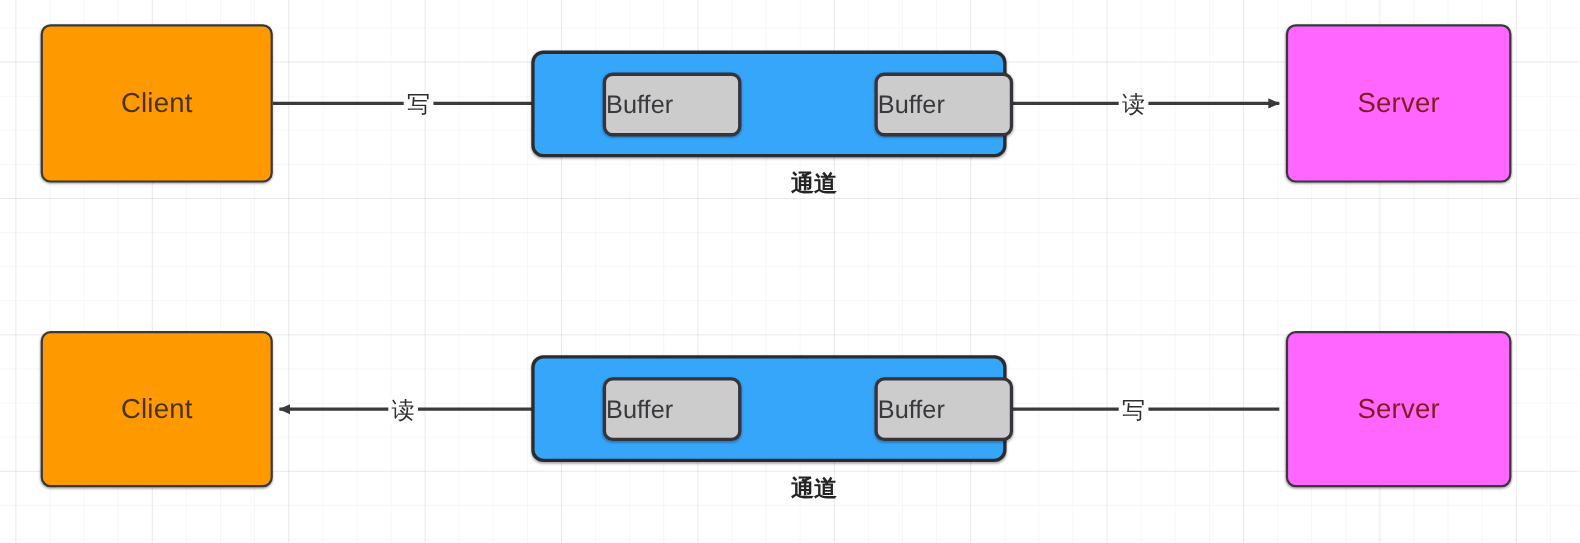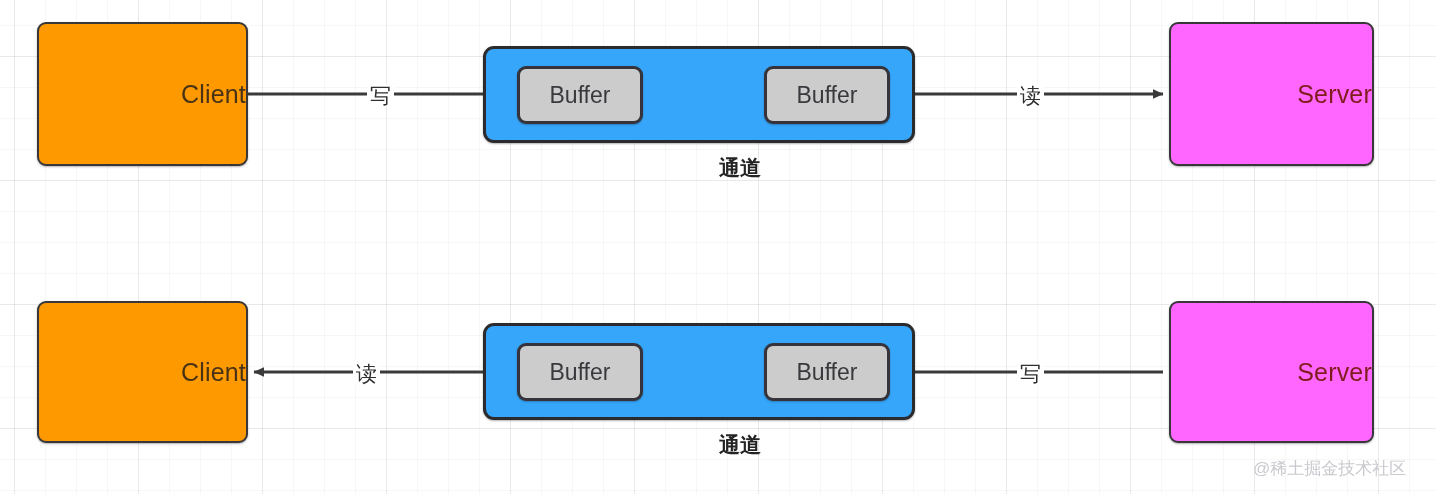--- a/index.html
+++ b/index.html
@@ -32,21 +32,21 @@
     width: 1436px;
     height: 494px;
   }
   .node-box {
     position: absolute;
     box-sizing: border-box;
     border: 2px solid #39373a;
     border-radius: 9px;
     display: flex;
     align-items: center;
-    justify-content: flex-end;
+    justify-content: center;
     box-shadow: 0 1px 2px rgba(0,0,0,0.30);
   }
   .node-label {
     font-size: 25px;
     line-height: 1;
     letter-spacing: 0.2px;
     color: #3b3238;
     font-family: "Liberation Sans", "DejaVu Sans", sans-serif;
     user-select: none;
   }
@@ -64,22 +64,23 @@
     box-shadow: 0 1px 2px rgba(0,0,0,0.30);
   }
   .buffer-box {
     position: absolute;
     box-sizing: border-box;
     background: #cccccc;
     border: 3px solid #36343a;
     border-radius: 9px;
     display: flex;
     align-items: center;
-    justify-content: center;
+    justify-content: flex-start;
     box-shadow: 0 1px 2px rgba(0,0,0,0.25);
+    margin-left: 31px;
   }
   .buffer-label {
     font-size: 23px;
     line-height: 1;
     color: #3a383c;
     font-family: "Liberation Sans", "DejaVu Sans", sans-serif;
     user-select: none;
   }
   .edge-label {
     position: absolute;
@@ -194,15 +195,14 @@
   <div class="node-box server-box" style="left:1169px; top:301px; width:205px; height:142px;">
     <span class="node-label">Server</span>
   </div>
 
   <div class="edge-label" style="left:353px; top:362px;">读</div>
 
   <div class="edge-label" style="left:1017px; top:362px;">写</div>
 
   <div class="channel-caption" style="left:673px; top:434px;">通道</div>
 
-  <div class="watermark" style="left:1253px; top:457px;">@稀土掘金技术社区</div>
 
 </div>
 
 </body></html>

